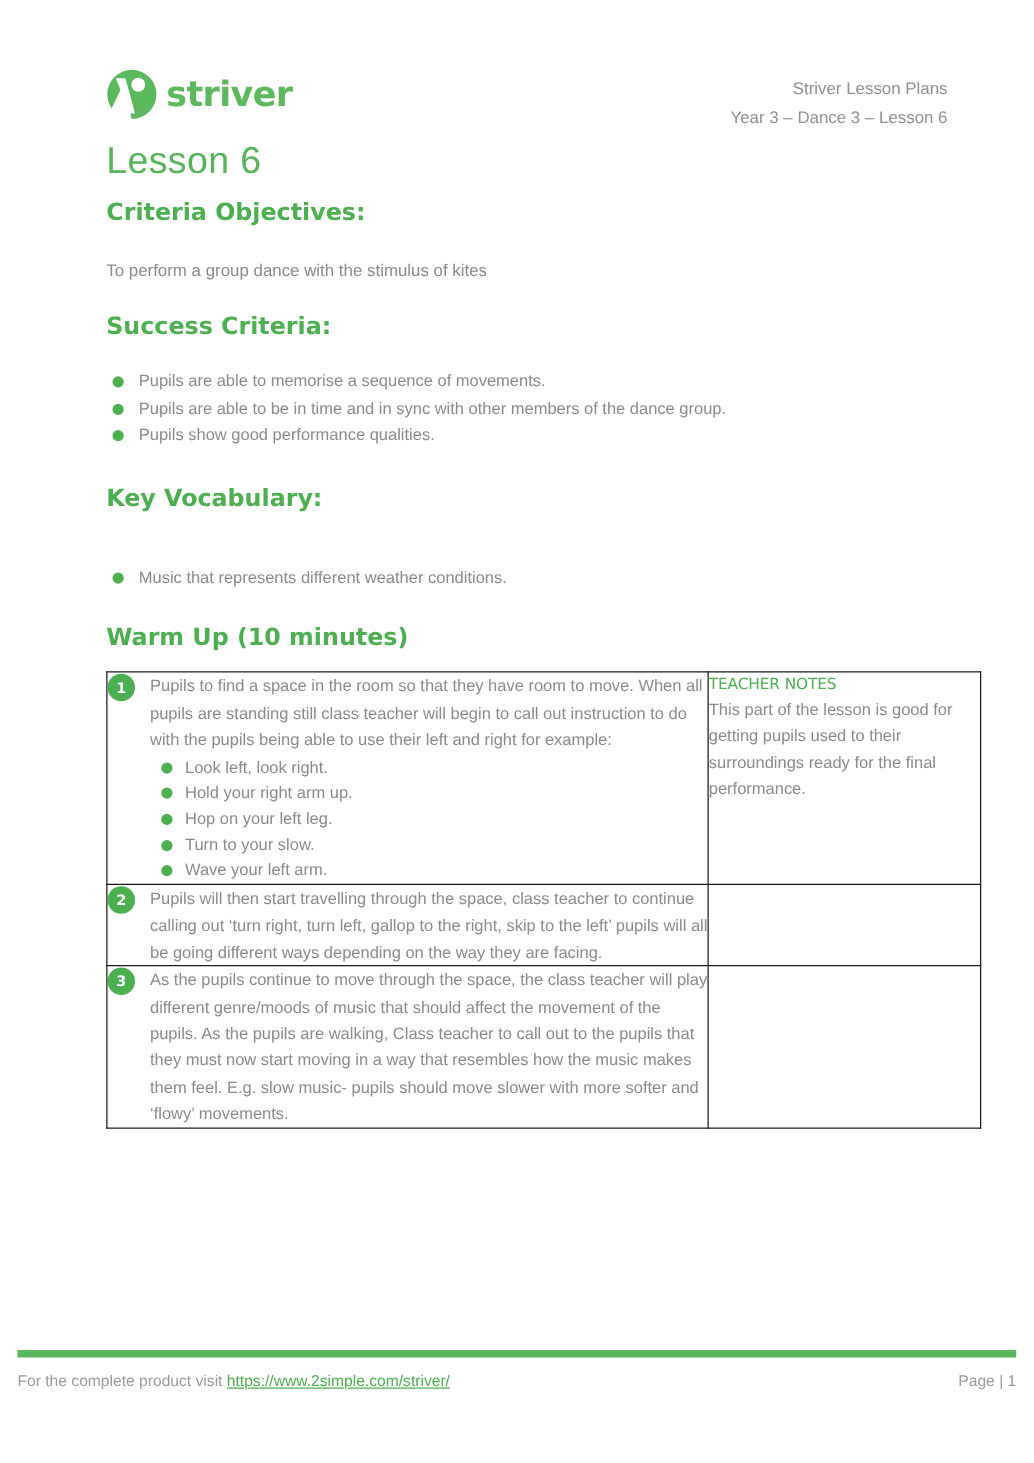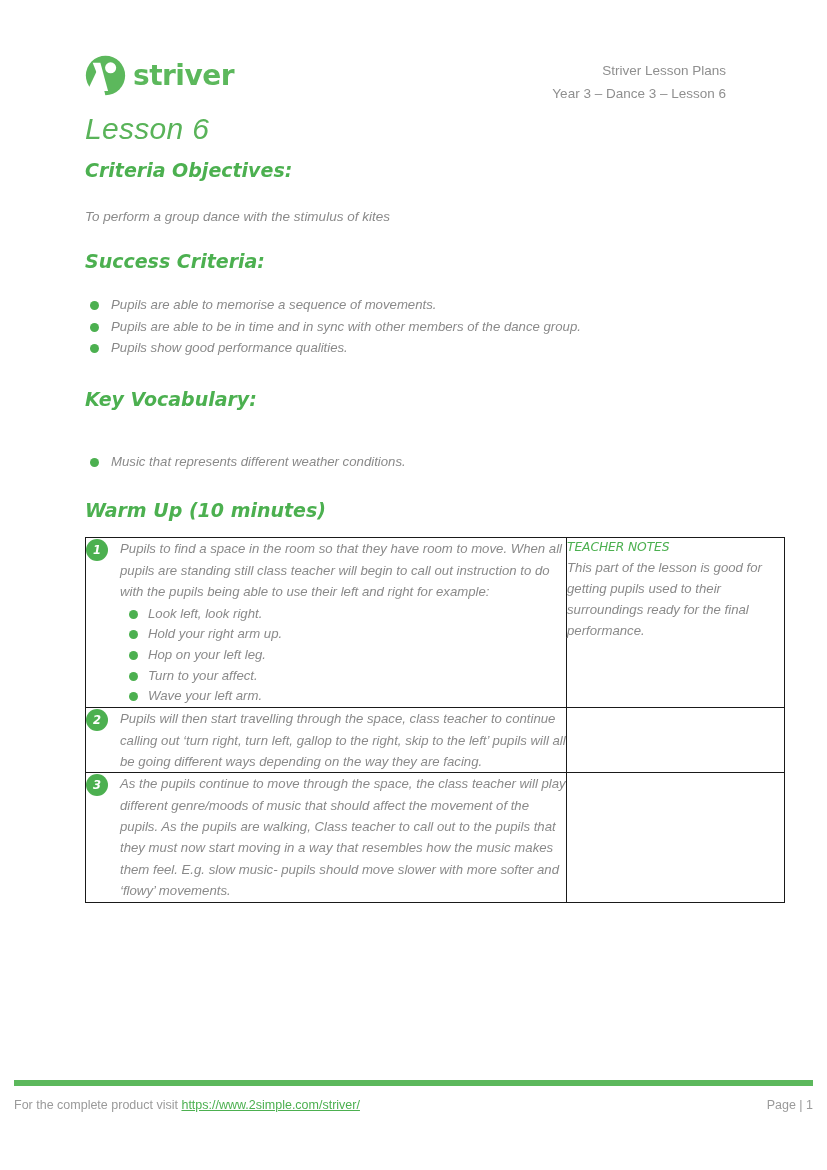--- a/index.html
+++ b/index.html
@@ -35,34 +35,33 @@
     font-family: "DejaVu Sans", sans-serif;
     font-weight: bold;
     font-size: 28px;
     color: #5cb85c;
     letter-spacing: -0.5px;
     line-height: 1;
   }
 
   .header-meta {
     position: absolute;
-    right: 101px; top: 59px;
+    right: 69px; top: 59px;
     text-align: right;
     font-size: 13.5px;
     color: #8f8f8f;
     line-height: 1.72;
   }
 
   
   .content {
     position: absolute;
     left: 85px;
     top: 112px;
     width: 700px;
-    font-style: italic;
   }
 
   h1.lesson-title {
     font-family: "Liberation Sans", sans-serif;
     font-weight: normal;
     font-size: 30px;
     color: #59b359;
     margin: 0 0 12px 0;
     line-height: 1.15;
     letter-spacing: 0.3px;
@@ -272,21 +271,21 @@
         <tr>
           <td class="step-cell">
             <div class="step-inner">
               <div class="step-badge">1</div>
               <div class="step-body">
                 <p class="step-text">Pupils to find a space in the room so that they have room to move. When all pupils are standing still class teacher will begin to call out instruction to do with the pupils being able to use their left and right for example:</p>
                 <ul class="sub-bullets">
                   <li>Look left, look right.</li>
                   <li>Hold your right arm up.</li>
                   <li>Hop on your left leg.</li>
-                  <li>Turn to your affect.</li>
+                  <li>Turn to your slow.</li>
                   <li>Wave your left arm.</li>
                 </ul>
               </div>
             </div>
           </td>
           <td class="notes-cell">
             <p class="notes-title">TEACHER NOTES</p>
             <p class="notes-text">This part of the lesson is good for getting pupils used to their surroundings ready for the final performance.</p>
           </td>
         </tr>

